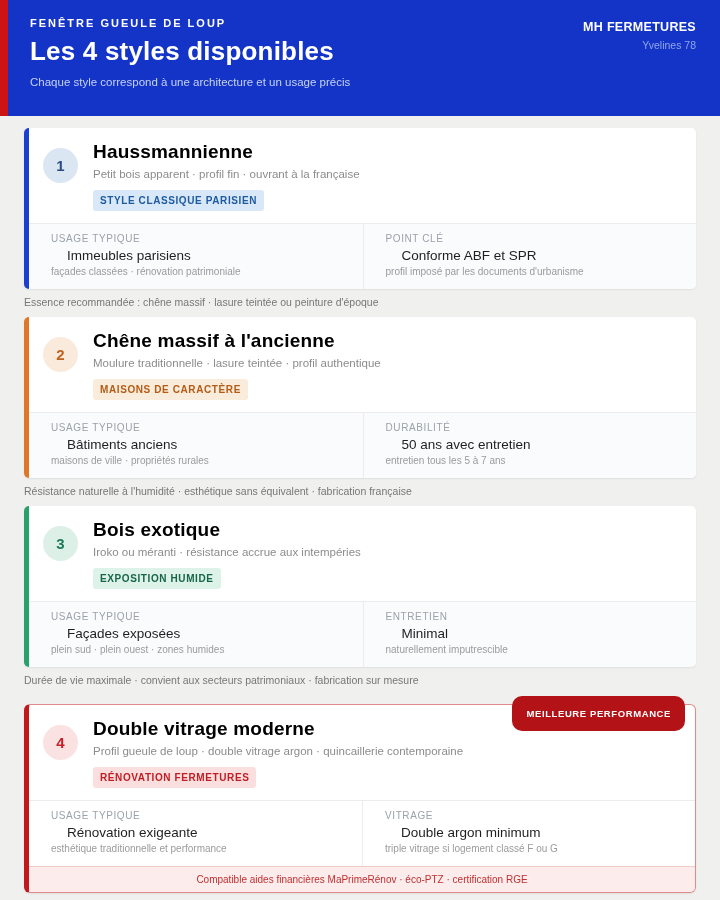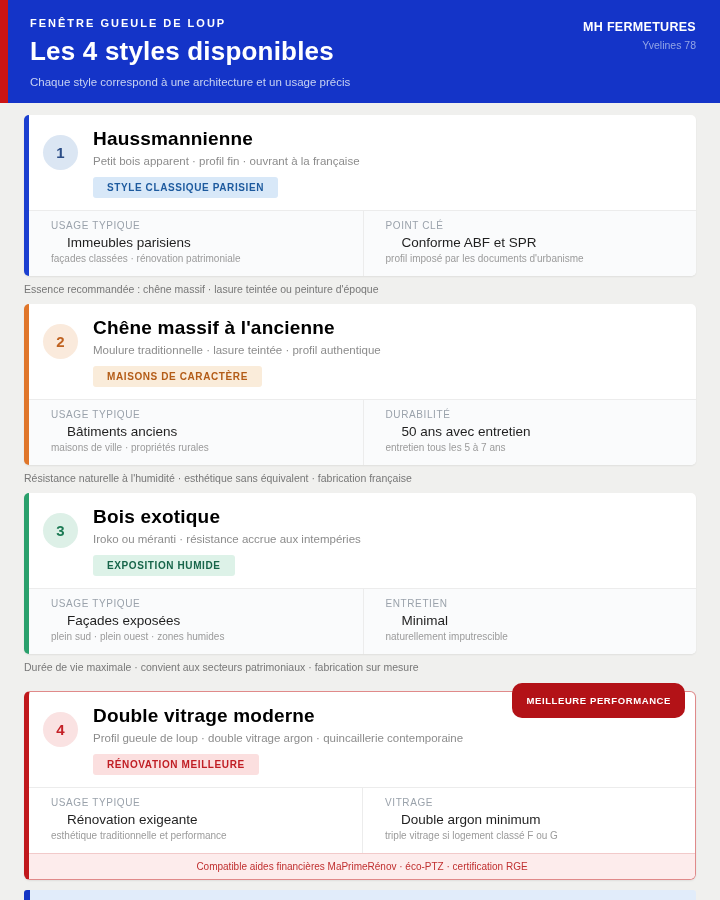--- a/index.html
+++ b/index.html
@@ -9,21 +9,21 @@
     font-family:"Liberation Sans", sans-serif;
     background:#f0f0ee;
     display:flex;
     flex-direction:column;
     overflow:hidden;
   }
   
   header {
     position:relative;
     background:#1434c8;
-    padding:17px 24px 15px 30px;
+    padding:17px 24px 28px 30px;
     display:flex;
     justify-content:space-between;
     flex:0 0 auto;
   }
   .hstripe { position:absolute; left:0; top:0; bottom:0; width:8px; background:#cc1414; }
   .eyebrow { color:#ffffff; font-size:11px; font-weight:bold; letter-spacing:2px; margin-bottom:7px; }
   h1 { color:#ffffff; font-size:26px; font-weight:bold; letter-spacing:0.2px; margin-bottom:9px; }
   .h-sub { color:#c7d2f2; font-size:11.5px; }
   .h-right { text-align:right; padding-top:3px; }
   .brand { color:#ffffff; font-size:12.5px; font-weight:bold; letter-spacing:0.3px; }
@@ -44,21 +44,21 @@
     font-size:15px; font-weight:bold;
     display:flex; align-items:center; justify-content:center;
     margin:7px 15px 0 0;
   }
   .card-head h2 { font-size:19px; font-weight:bold; color:#000000; letter-spacing:0.2px; }
   .card-sub { font-size:11.5px; color:#8c8c8c; margin-top:5px; }
   .tag {
     display:inline-block; margin-top:10px;
     background:var(--tag-bg,#d8e8f8); color:var(--tag-text,#1d5a9e);
     font-size:10px; font-weight:bold; letter-spacing:0.6px;
-    padding:5px 14px; border-radius:3px;
+    padding:5px 7px; border-radius:3px;
   }
   .cols { display:flex; border-top:1px solid #ececec; background:var(--cols-bg,#fafbfc);
     border-radius:0 0 5px 0; }
   .col { flex:1 1 50%; padding:9px 20px 12px 22px; }
   .col + .col { border-left:1px solid #ececec; }
   .col-label { font-size:10px; font-weight:normal; color:#9aa2ab; letter-spacing:0.6px; }
   .col-value { font-size:13.5px; font-weight:normal; color:#1f1f1f; margin:4px 16px 3px; }
   .col-note { font-size:10px; color:#9b9b9b; }
   .footnote { text-align:left; font-size:10.5px; color:#777777; padding:7px 0 9px; }
   
@@ -180,21 +180,21 @@
   </section>
   <div class="footnote">Durée de vie maximale · convient aux secteurs patrimoniaux · fabrication sur mesure</div>
 
   <section class="card card-best" style="--accent: #c0181c; --circle-bg: #fae2e2; --circle-text: #c42026; --tag-bg: #fbdfdf; --tag-text: #c01e24; --cols-bg: #ffffff; --ribbon-bg: #b31217; --strip-bg: #fdecec; --strip-text: #c03030;">
     <div class="ribbon">MEILLEURE PERFORMANCE</div>
     <div class="card-top">
       <div class="num">4</div>
       <div class="card-head">
         <h2>Double vitrage moderne</h2>
         <div class="card-sub">Profil gueule de loup · double vitrage argon · quincaillerie contemporaine</div>
-        <span class="tag">RÉNOVATION MEILLEURE</span>
+        <span class="tag">RÉNOVATION FERMETURES</span>
       </div>
     </div>
     <div class="cols">
       <div class="col">
         <div class="col-label">USAGE TYPIQUE</div>
         <div class="col-value">Rénovation exigeante</div>
         <div class="col-note">esthétique traditionnelle et performance</div>
       </div>
       <div class="col">
         <div class="col-label">VITRAGE</div>

